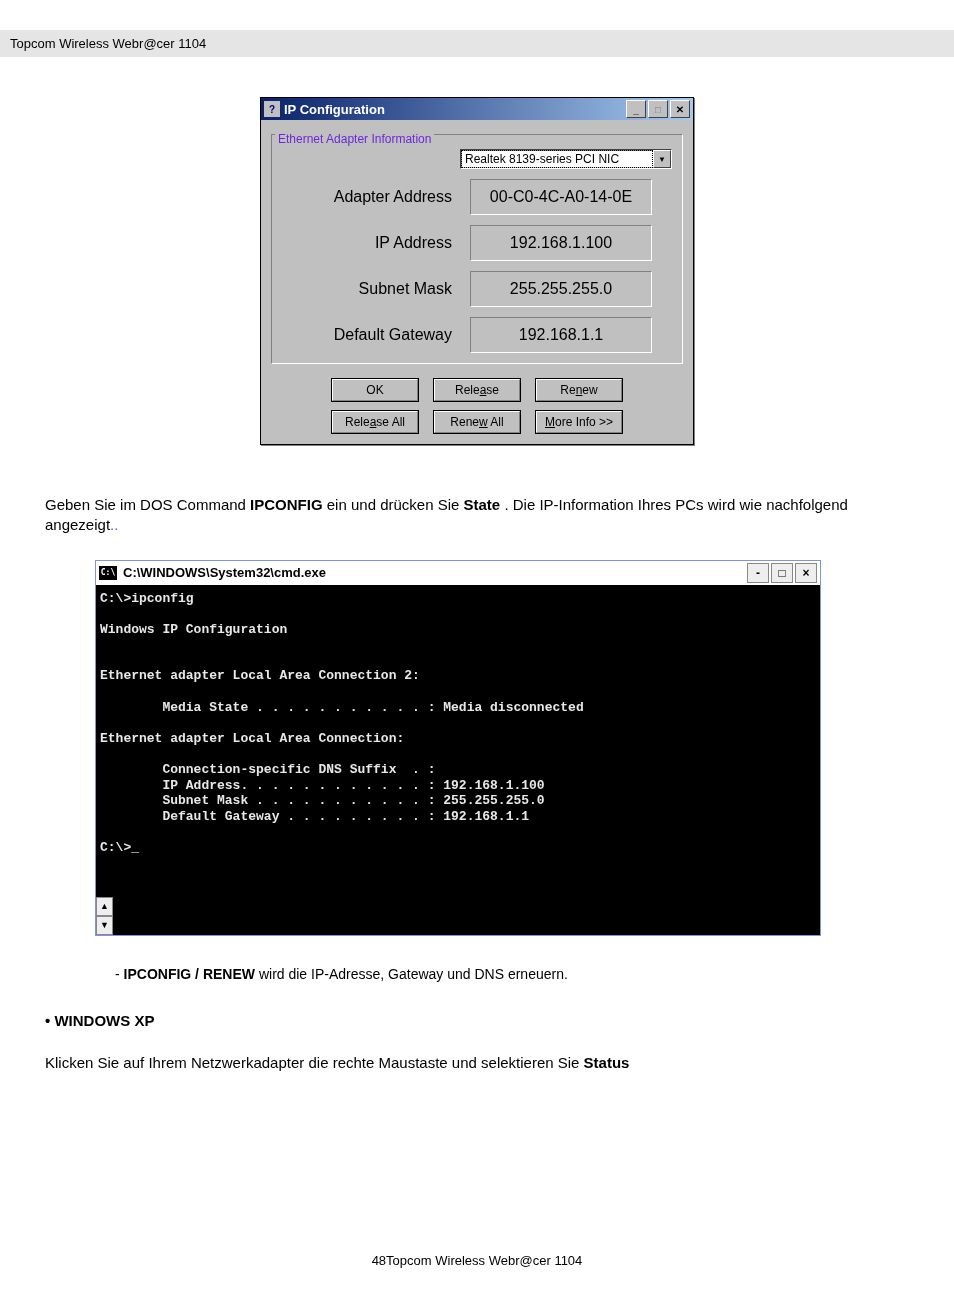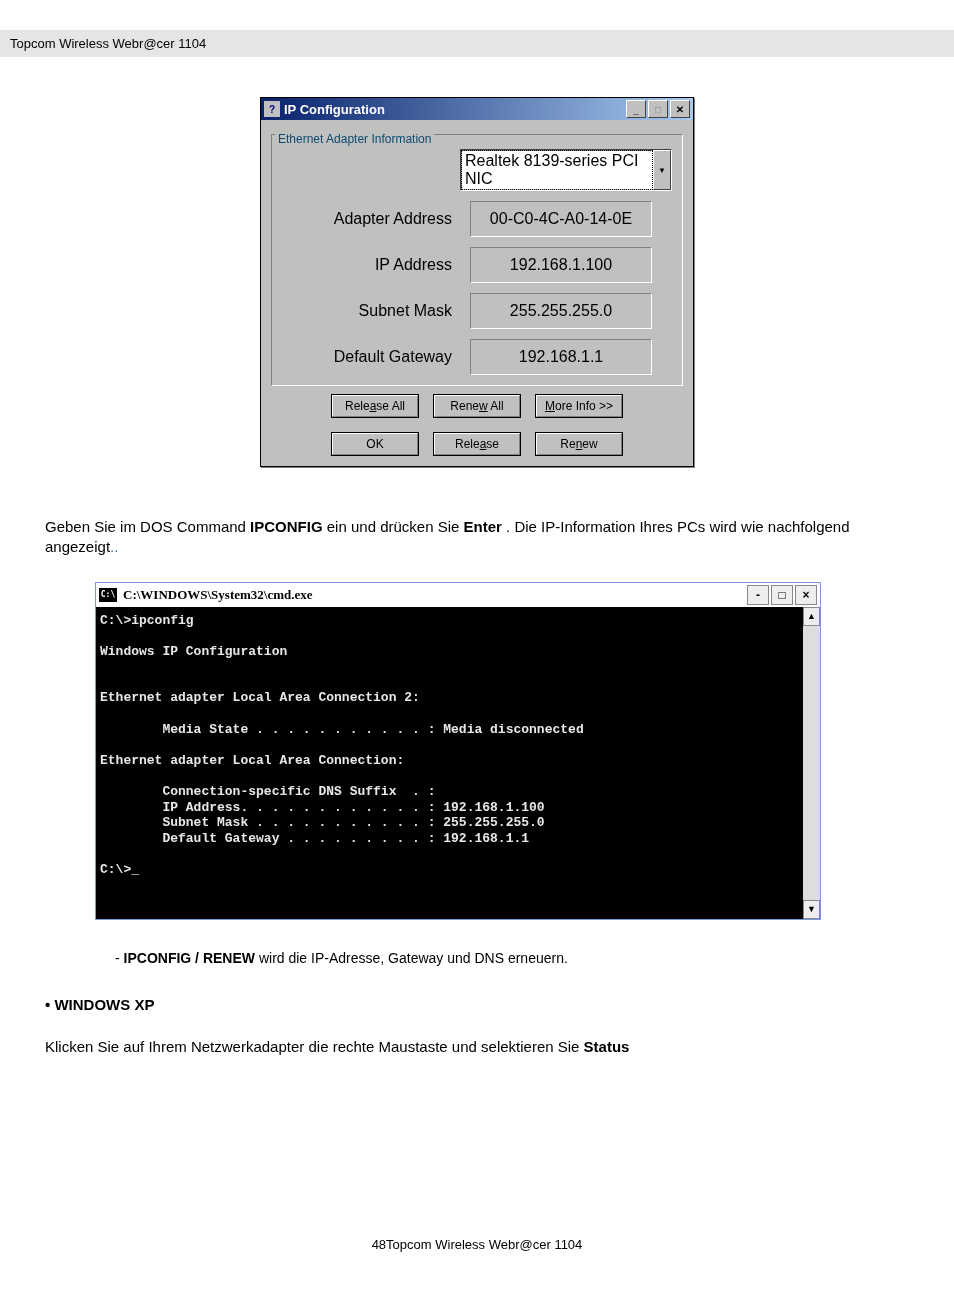--- a/index.html
+++ b/index.html
@@ -53,21 +53,21 @@
     background: #c0c0c0;
     border: 1px solid #fff;
     border-right-color:#404040;border-bottom-color:#404040;
     margin-left: 2px;
     display:flex;align-items:center;justify-content:center;
     font-family: Arial;font-size:10px;font-weight:bold;color:#000;
   }
   .win-body { padding: 4px 10px 10px 10px; }
   .fieldset-lbl {
     font-size: 12px;
-    color:#0c4a6e;
+    color:#6d28d9;
     margin-left: 4px;
     position: relative;
     top: 6px;
     background:#c0c0c0;
     padding: 0 3px;
     display:inline-block;
   }
   .fieldset-box {
     border:1px solid #808080;
     border-right-color:#fff;border-bottom-color:#fff;
@@ -77,21 +77,21 @@
   .dropdown {
     width: 210px;
     margin-left: auto;
     display:flex;
     background:#fff;
     border:1px solid #404040;
     border-right-color:#fff;border-bottom-color:#fff;
     box-shadow: inset 1px 1px 0 #808080, inset -1px -1px 0 #c0c0c0;
   }
   .dropdown .dd-text{
-    flex:1;font-size:16px;padding:2px 4px;
+    flex:1;font-size:12px;padding:2px 4px;
     outline:1px dotted #000;outline-offset:-1px;
   }
   .dd-btn{
     width:16px;background:#c0c0c0;
     border:1px solid #fff;border-right-color:#404040;border-bottom-color:#404040;
     display:flex;align-items:center;justify-content:center;font-size:8px;
   }
   .info-row{
     display:flex;align-items:center;margin-top:10px;font-size:16px;
   }
@@ -129,26 +129,26 @@
   }
   .cmd-titlebar{
     background:#fff;display:flex;align-items:center;padding:2px 3px;
     font-size:13px;font-weight:bold;
   }
   .cmd-titlebar .cmd-icon{
     width:18px;height:14px;background:#000;color:#fff;font-size:8px;
     display:flex;align-items:center;justify-content:center;margin-right:6px;
     font-family:monospace;
   }
-  .cmd-titlebar .title-text{flex:1;font-family:Liberation Serif, serif;}
+  .cmd-titlebar .title-text{flex:1;}
   .cmd-ctrl{
     width:20px;height:18px;border:1px solid #888;margin-left:2px;background:#eee;
     display:flex;align-items:center;justify-content:center;font-size:12px;font-weight:bold;
   }
-  .cmd-body-wrap{display:flex;background:#000;}
+  .cmd-body-wrap{display:flex;background:#000;flex-direction:column;}
   .cmd-body{
     flex:1;background:#000;color:#e8e8e8;padding:6px 4px 6px 4px;
     font-family:"Courier New",monospace;font-size:13px;font-weight:bold;
     min-height:300px;white-space:pre;line-height:1.2;
   }
   .cmd-scroll{
     width:17px;background:#ddd;display:flex;flex-direction:column;justify-content:space-between;
   }
   .scroll-btn{
     height:17px;border:1px solid #888;background:#eee;
@@ -198,63 +198,63 @@
         </div>
         <div class="info-row">
           <span class="lbl">Subnet Mask</span>
           <span class="val">255.255.255.0</span>
         </div>
         <div class="info-row">
           <span class="lbl">Default Gateway</span>
           <span class="val">192.168.1.1</span>
         </div>
       </div>
+      <div class="btn-row">
+        <div class="win-btn">
+            <div class="win-btn-inner">
+              <span>OK</span>
+            </div>
+          </div>
+        <div class="win-btn">
+            <div class="win-btn-inner">
+              <span>Rele<span class="u">a</span>se</span>
+            </div>
+          </div>
+        <div class="win-btn">
+            <div class="win-btn-inner">
+              <span>Re<span class="u">n</span>ew</span>
+            </div>
+          </div>
+      </div>
       <div class="btn-row" style="margin-top:8px;">
         <div class="win-btn">
             <div class="win-btn-inner">
               <span>Rele<span class="u">a</span>se All</span>
             </div>
           </div>
         <div class="win-btn">
             <div class="win-btn-inner">
               <span>Rene<span class="u">w</span> All</span>
             </div>
           </div>
         <div class="win-btn">
             <div class="win-btn-inner">
               <span><span class="u">M</span>ore Info &gt;&gt;</span>
-            </div>
-          </div>
-      </div>
-      <div class="btn-row">
-        <div class="win-btn">
-            <div class="win-btn-inner">
-              <span>OK</span>
-            </div>
-          </div>
-        <div class="win-btn">
-            <div class="win-btn-inner">
-              <span>Rele<span class="u">a</span>se</span>
-            </div>
-          </div>
-        <div class="win-btn">
-            <div class="win-btn-inner">
-              <span>Re<span class="u">n</span>ew</span>
             </div>
           </div>
       </div>
     </div>
   </div>
 
 
   <div class="body-text">
     <span>Geben Sie im DOS Command </span>
     <span class="b">IPCONFIG</span>
     <span> ein und drücken Sie </span>
-    <span class="b">Enter</span>
+    <span class="b">State</span>
     <span>. Die IP-Information Ihres PCs wird wie nachfolgend angezeigt</span><span class="dots">..</span>
   </div>
 
   <div class="cmd-window">
     <div class="cmd-titlebar">
       <span class="cmd-icon">C:\</span>
       <span class="title-text">C:\WINDOWS\System32\cmd.exe</span>
       <span class="cmd-ctrl">-</span>
       <span class="cmd-ctrl">□</span>
       <span class="cmd-ctrl">×</span>

